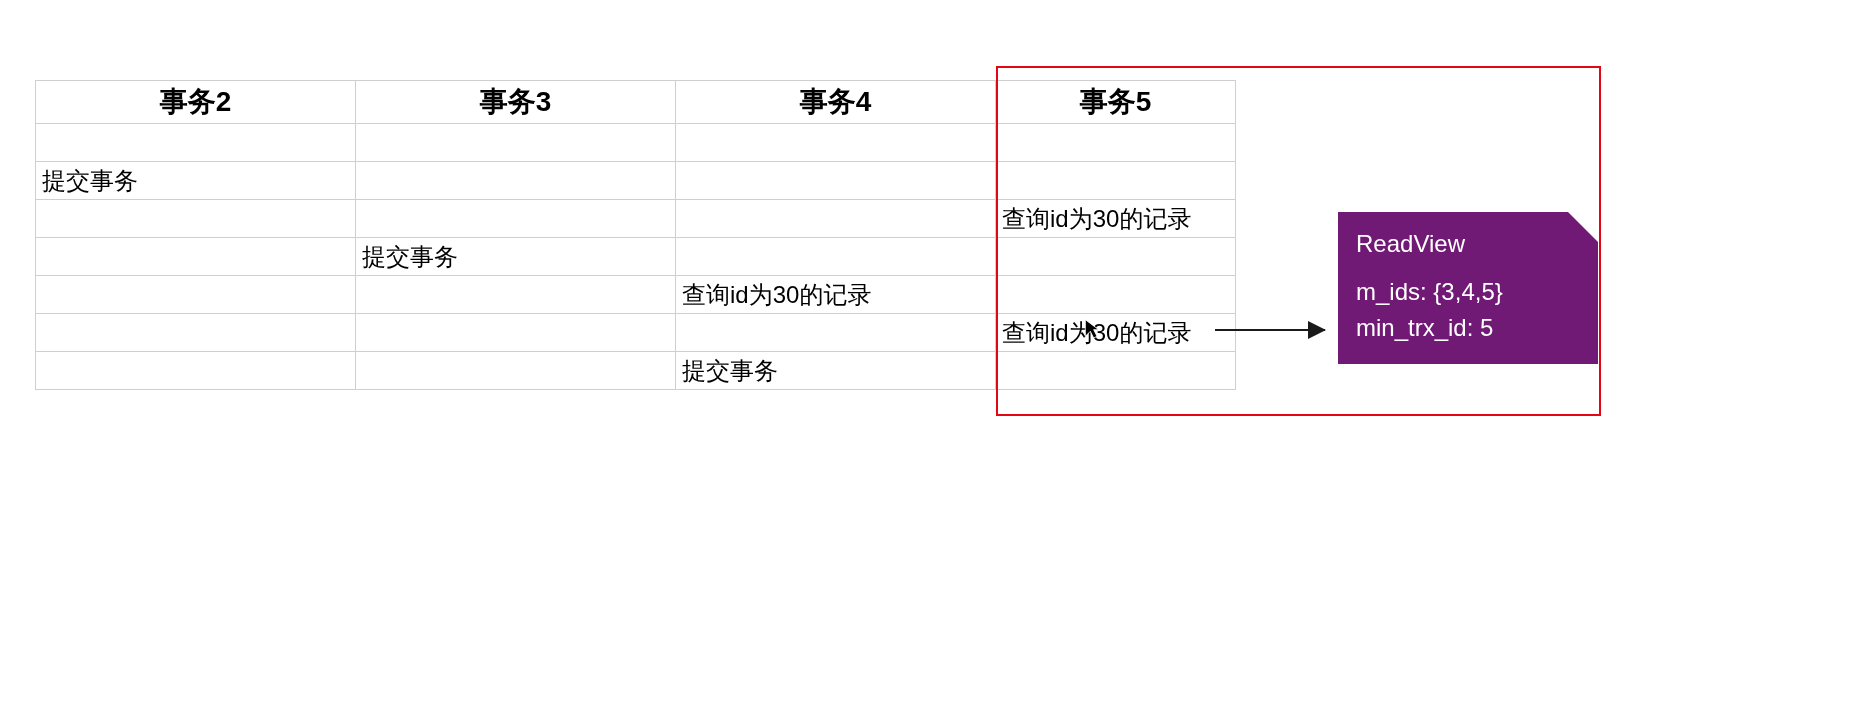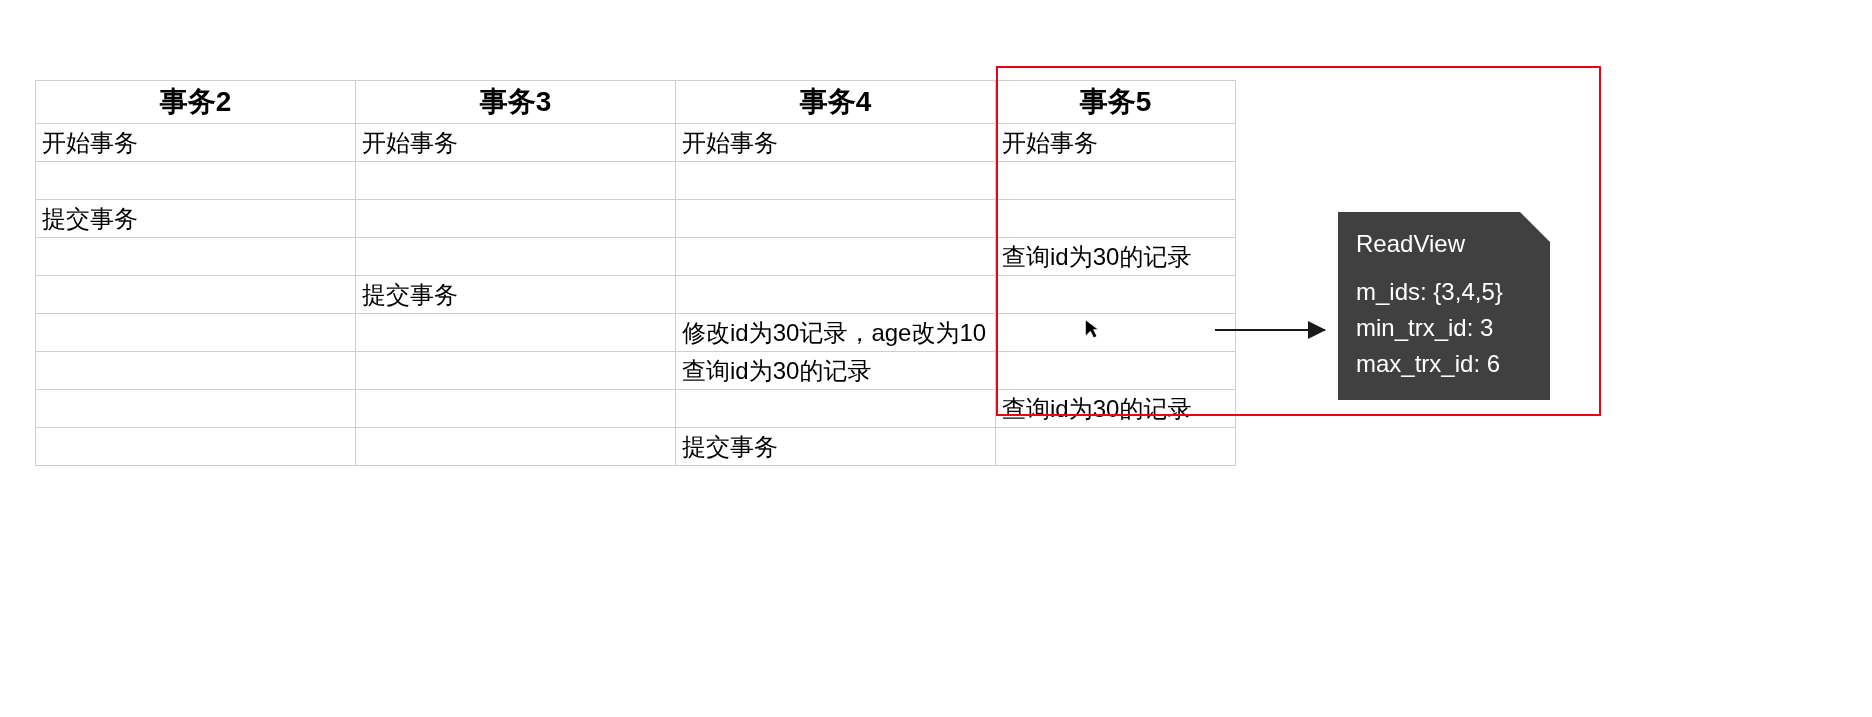--- a/index.html
+++ b/index.html
@@ -57,26 +57,26 @@
       position: absolute;
       right: -1px;
       top: -8px;
       border-left: 18px solid #1a1a1a;
       border-top: 9px solid transparent;
       border-bottom: 9px solid transparent;
     }
 
     .note {
       position: absolute;
-      background: #404040;
+      background: #701a75;
       color: #ffffff;
       font-size: 24px;
       line-height: 1.5;
       padding: 14px 18px 18px 18px;
-      width: 212px;
+      width: 260px;
     }
     .note::before {
       content: '';
       position: absolute;
       top: 0; right: 0;
       width: 0; height: 0;
       border-top: 30px solid #ffffff;
       border-left: 30px solid transparent;
     }
     .note .title { margin-bottom: 12px; }
@@ -102,26 +102,20 @@
     <thead>
       <tr>
         <th>事务2</th>
         <th>事务3</th>
         <th>事务4</th>
         <th>事务5</th>
       </tr>
     </thead>
     <tbody id="tbody">
         <tr>
-          <td>开始事务</td>
-          <td>开始事务</td>
-          <td>开始事务</td>
-          <td>开始事务</td>
-        </tr>
-        <tr>
           <td></td>
           <td></td>
           <td></td>
           <td></td>
         </tr>
         <tr>
           <td>提交事务</td>
           <td></td>
           <td></td>
           <td></td>
@@ -129,26 +123,20 @@
         <tr>
           <td></td>
           <td></td>
           <td></td>
           <td>查询id为30的记录</td>
         </tr>
         <tr>
           <td></td>
           <td>提交事务</td>
           <td></td>
-          <td></td>
-        </tr>
-        <tr>
-          <td></td>
-          <td></td>
-          <td>修改id为30记录，age改为10</td>
           <td></td>
         </tr>
         <tr>
           <td></td>
           <td></td>
           <td>查询id为30的记录</td>
           <td></td>
         </tr>
         <tr>
           <td></td>
@@ -166,21 +154,20 @@
   </table>
 </div>
 
 <div class="red-box" style="left:996px; top:66px; width:605px; height:350px;"></div>
 
 <div class="arrow" style="left:1215px; top:329px; width:110px;"></div>
 
 <div class="note" style="left:1338px; top:212px;">
   <div class="title">ReadView</div>
   <div>m_ids: {3,4,5}</div>
-  <div>min_trx_id: 3</div>
-  <div>max_trx_id: 6</div>
+  <div>min_trx_id: 5</div>
 </div>
 
 <div class="cursor-ghost" style="left:1082px; top:318px;">
   <svg viewBox="0 0 24 24">
       <path d="M4 2 L4 22 L10 16 L14 24 L18 22 L14 14 L20 14 Z" fill="#000" stroke="#fff" stroke-width="1"></path>
     </svg>
 </div>
 
 </body></html>

